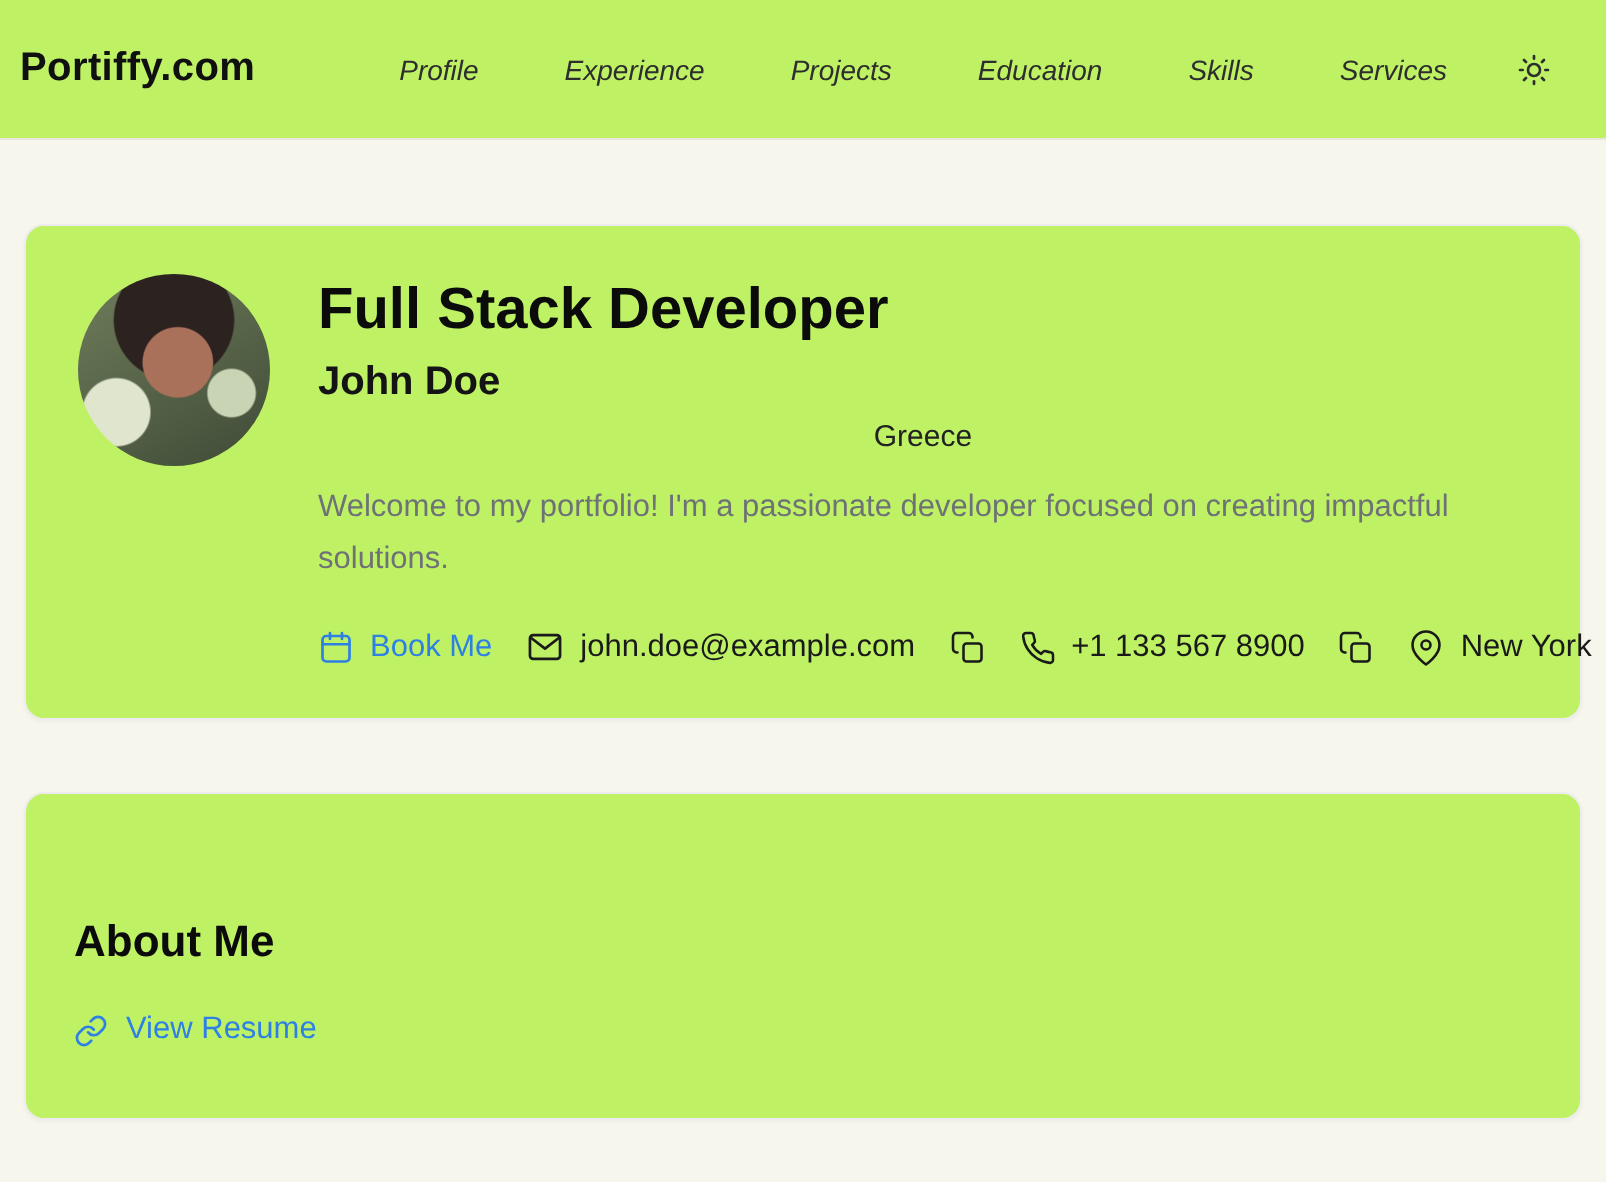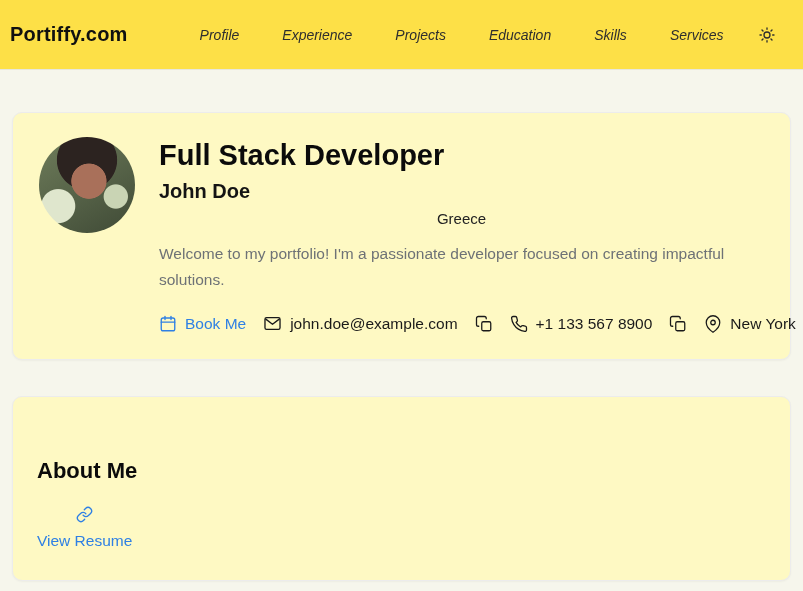--- a/index.html
+++ b/index.html
@@ -10,21 +10,21 @@
     color: #141414;
     width: 803px;
     height: 591px;
     overflow: hidden;
   }
   svg { display: block; }
 
   
   .navbar {
     height: 70px;
-    background: #fde047;
+    background: #bef264;
     border-bottom: 1px solid #e7e7dc;
     display: flex;
     align-items: center;
     padding: 0 22px 0 10px;
   }
   .brand {
     font-size: 20px;
     font-weight: bold;
     letter-spacing: 0.2px;
     color: #101010;
@@ -45,21 +45,21 @@
   }
   .theme-toggle {
     width: 28px; height: 28px;
     display: flex; align-items: center; justify-content: center;
     cursor: pointer;
     color: #2e2e2e;
   }
 
   
   .card {
-    background: #fef9c3;
+    background: #bef264;
     border: 1px solid #ececec;
     border-radius: 10px;
     box-shadow: 0 1px 2px rgba(0,0,0,0.04);
     margin: 0 12px;
   }
   .profile-card {
     margin-top: 42px;
     padding: 24px 26px 26px 26px;
     display: flex;
     gap: 24px;
@@ -149,21 +149,20 @@
     margin-top: 18px;
     max-width: 720px;
   }
   .resume-link {
     display: inline-flex;
     align-items: center;
     gap: 9px;
     margin-top: 22px;
     font-size: 15.5px;
     cursor: pointer;
-    flex-direction: column;
   }
 </style>
 </head>
 <body>
 
 <header class="navbar">
   <div class="brand">Portiffy.com</div>
   <nav class="nav-links">
     <span class="nav-link">Profile</span>
     <span class="nav-link">Experience</span>

